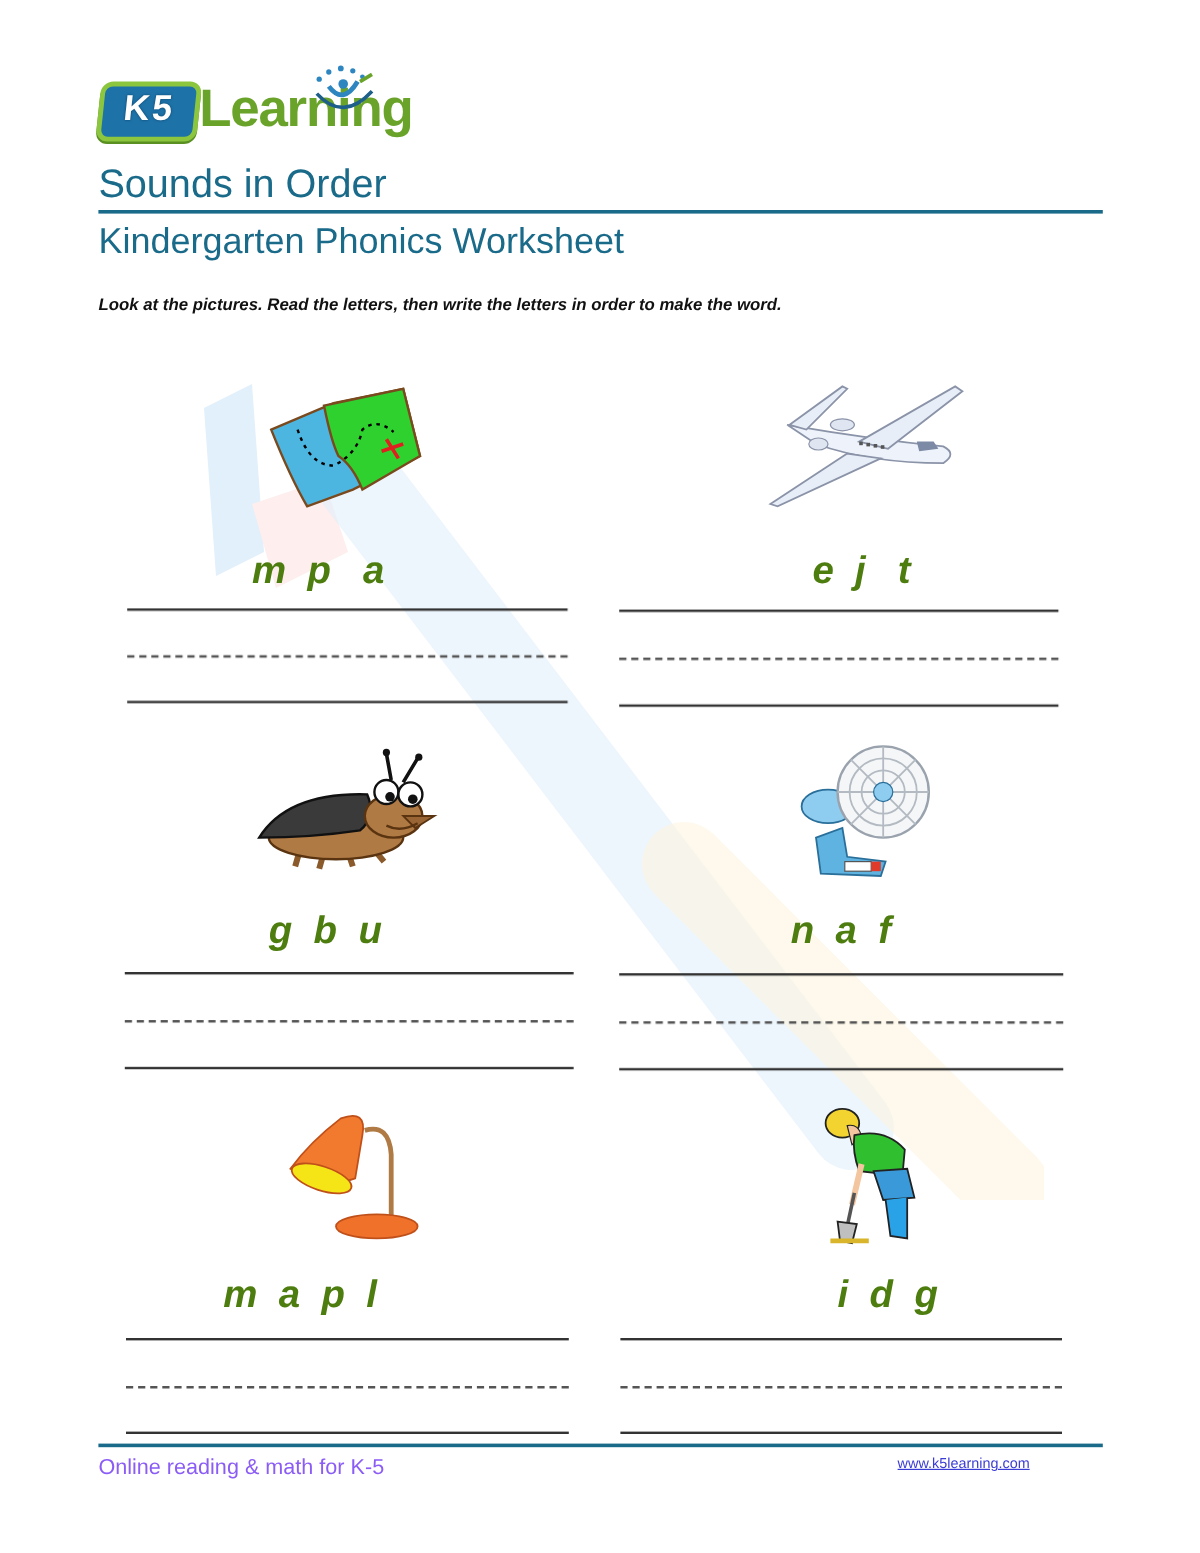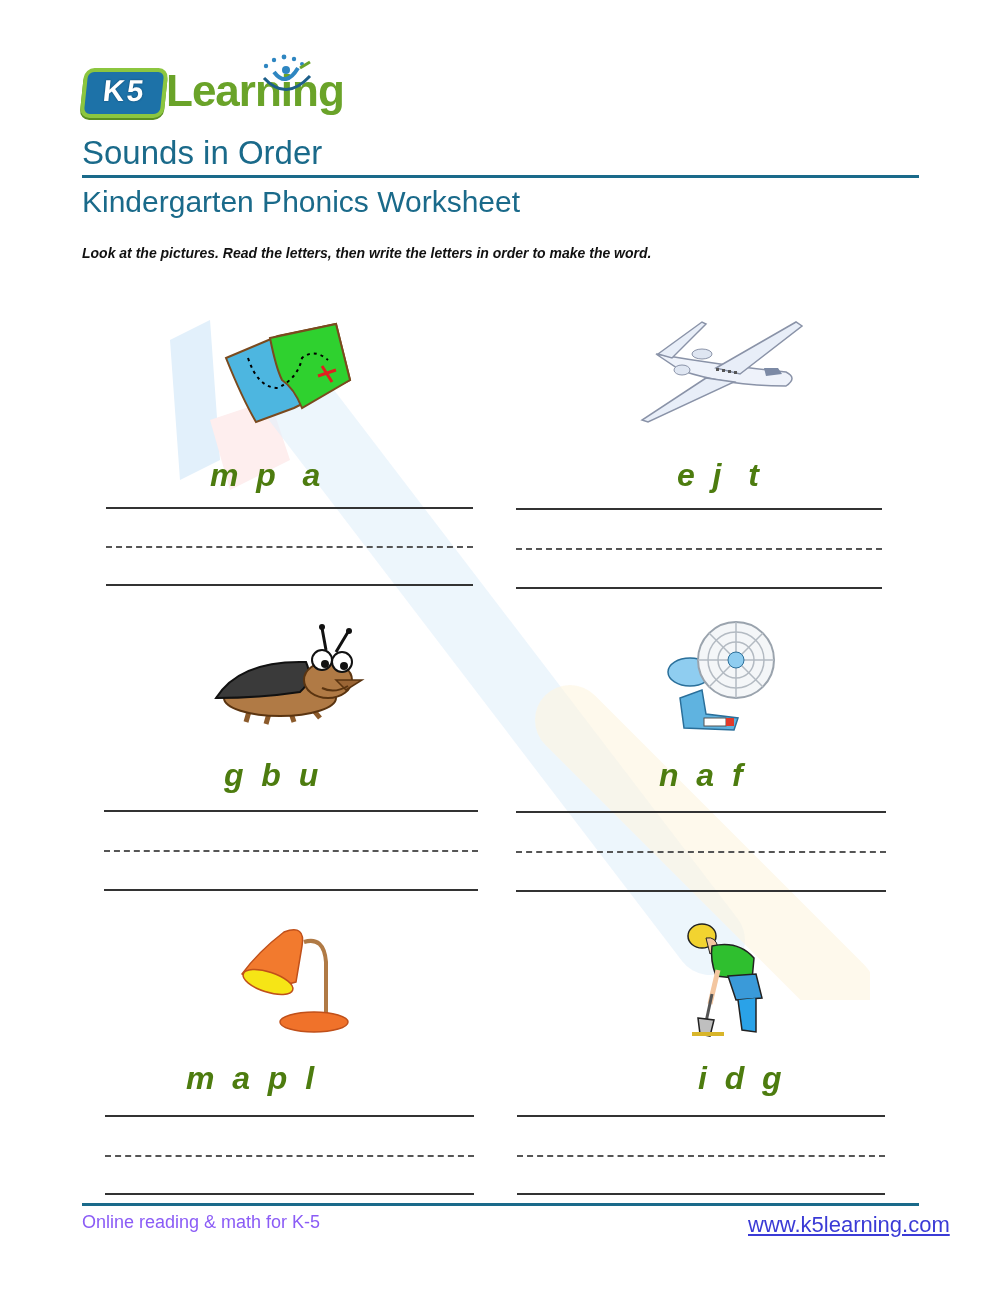--- a/index.html
+++ b/index.html
@@ -19,21 +19,21 @@
   
   .watermark { left:150px; top:300px; width:720px; height:700px; pointer-events:none; }
   
   .pic { position:absolute; }
   .letters { position:absolute; font-size:32px; font-weight:bold; color:#4d7c0f; white-space:pre; letter-spacing:0;font-style:italic; }
   .line-solid { position:absolute; height:2px; background:#333; }
   .line-dash { position:absolute; height:0; border-top:2px dashed #555; }
   
   .footer-rule { left:82px; top:1203px; width:837px; height:3px; background:#1a6a8a; }
   .footer-left { left:82px; top:1212px; font-size:18px; color:#8b5cf6; }
-  .footer-right { left:748px; top:1212px; font-size:22px; color:#3b3bd6; text-decoration:underline; }
+  .footer-right { left:748px; top:1212px; font-size:12px; color:#3b3bd6; text-decoration:underline; }
 </style>
 </head>
 <body>
 
 <div class="abs logo">
   <div class="logo-badge">
       <span>K5</span>
     </div>
   <div class="logo-text">Learning</div>
   <svg class="logo-swoosh" viewBox="0 0 60 50">

